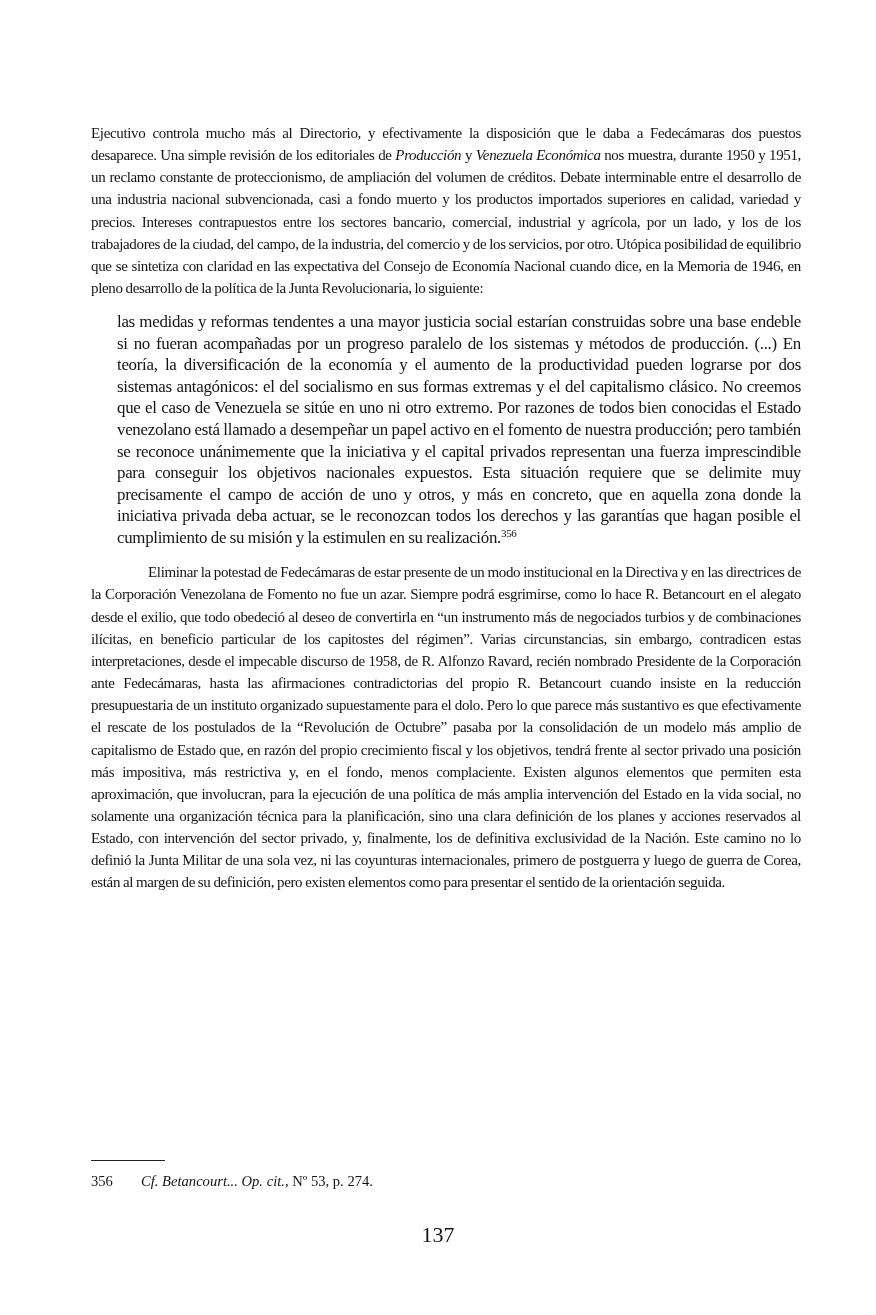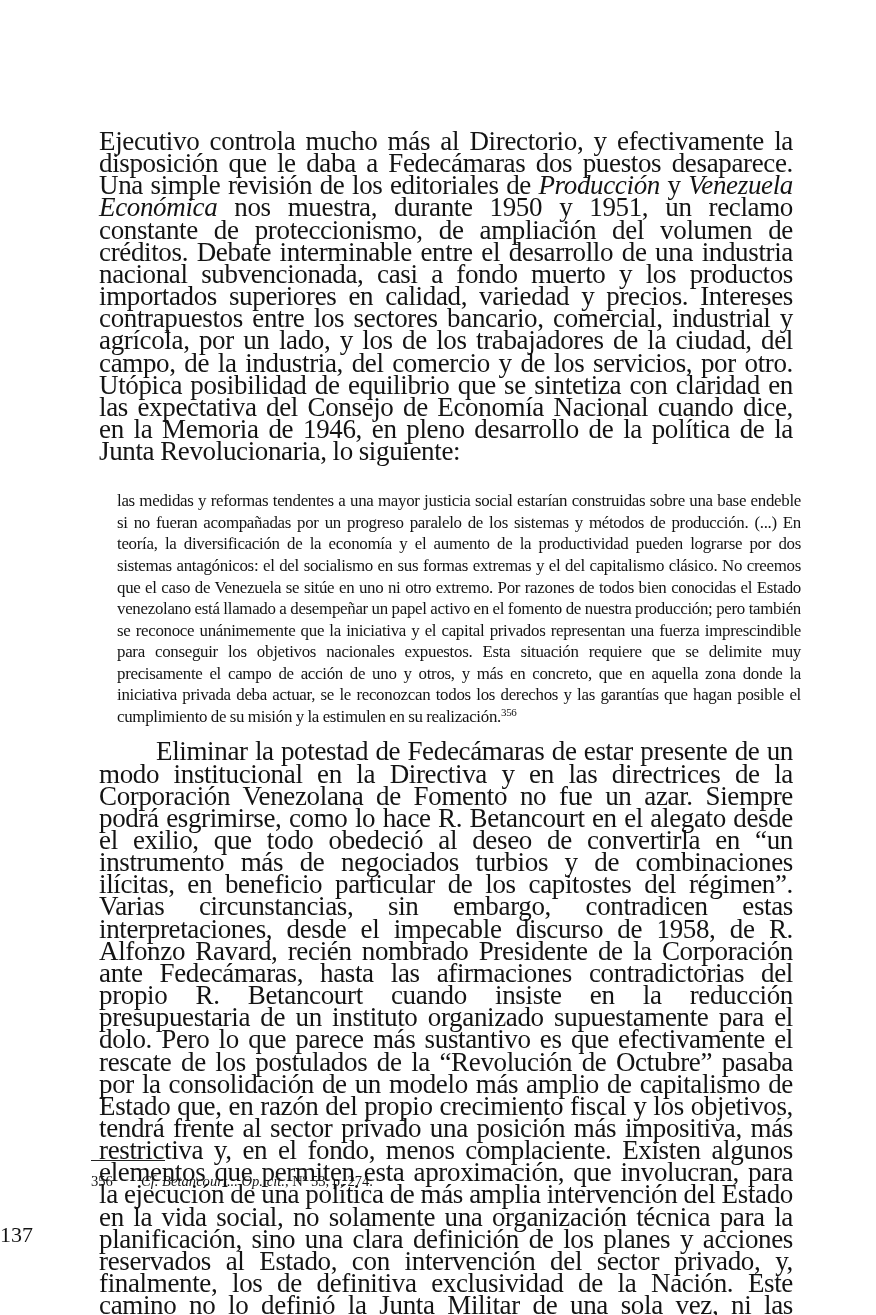--- a/index.html
+++ b/index.html
@@ -1,30 +1,30 @@
 <!DOCTYPE html>
 <html><head>
 <meta charset="utf-8">
 <style>
   html, body { margin: 0; padding: 0; background: #ffffff; }
   body { width: 876px; height: 1315px; position: relative; overflow: hidden;
          font-family: "Liberation Serif", "DejaVu Serif", serif; color: #141414; }
   .page { position: absolute; left: 91px; top: 122px; width: 710px; }
-  .para { font-size: 27px; line-height: 22.15px; text-align: justify; margin: 8px;
+  .para { font-size: 15px; line-height: 22.15px; text-align: justify; margin: 0;
           letter-spacing: -0.35px; word-spacing: -0.5px; }
   .para.indent { text-indent: 57px; }
-  .quote { margin: 28px 0 13px 26px; font-size: 16.9px; line-height: 21.55px;
+  .quote { margin: 12px 0 13px 26px; font-size: 16.9px; line-height: 21.55px;
            text-align: justify; letter-spacing: -0.3px; word-spacing: -0.3px; }
   sup { font-size: 11px; line-height: 0; vertical-align: 6px; }
   i { font-style: italic; }
   .fn-rule { position: absolute; left: 91px; top: 1160px; width: 74px; height: 0;
              border-top: 1.3px solid #222; }
   .footnote { position: absolute; left: 91px; top: 1172px; font-size: 14.6px; line-height: 18px; }
   .fn-num { display: inline-block; width: 50px; }
-  .page-number { position: absolute; left: 0; width: 876px; top: 1222px; 
+  .page-number { position: absolute; left: 0; width: 876px; top: 1222px; text-align: center;
                  font-size: 22px; }
 </style>
 </head>
 <body>
 
 <div class="page">
   <p class="para"><span>Ejecutivo controla mucho más al Directorio, y efectivamente la disposición que le daba a Fedecámaras dos puestos desaparece. Una simple revisión de los editoriales de </span><i>Producción</i><span> y </span><i>Venezuela Económica</i><span> nos muestra, durante 1950 y 1951, un reclamo constante de proteccionismo, de ampliación del volumen de créditos. Debate interminable entre el desarrollo de una industria nacional subvencionada, casi a fondo muerto y los productos importados superiores en calidad, variedad y precios. Intereses contrapuestos entre los sectores bancario, comercial, industrial y agrícola, por un lado, y los de los trabajadores de la ciudad, del campo, de la industria, del comercio y de los servicios, por otro. Utópica posibilidad de equilibrio que se sintetiza con claridad en las expectativa del Consejo de Economía Nacional cuando dice, en la Memoria de 1946, en pleno desarrollo de la política de la Junta Revolucionaria, lo siguiente:</span></p>
 
   <blockquote class="quote"><span>las medidas y reformas tendentes a una mayor justicia social estarían construidas sobre una base endeble si no fueran acompañadas por un progreso paralelo de los sistemas y métodos de producción. (...) En teoría, la diversificación de la economía y el aumento de la productividad pueden lograrse por dos sistemas antagónicos: el del socialismo en sus formas extremas y el del capitalismo clásico. No creemos que el caso de Venezuela se sitúe en uno ni otro extremo. Por razones de todos bien conocidas el Estado venezolano está llamado a desempeñar un papel activo en el fomento de nuestra producción; pero también se reconoce unánimemente que la iniciativa y el capital privados representan una fuerza imprescindible para conseguir los objetivos nacionales expuestos. Esta situación requiere que se delimite muy precisamente el campo de acción de uno y otros, y más en concreto, que en aquella zona donde la iniciativa privada deba actuar, se le reconozcan todos los derechos y las garantías que hagan posible el cumplimiento de su misión y la estimulen en su realización.</span><sup>356</sup></blockquote>
 

